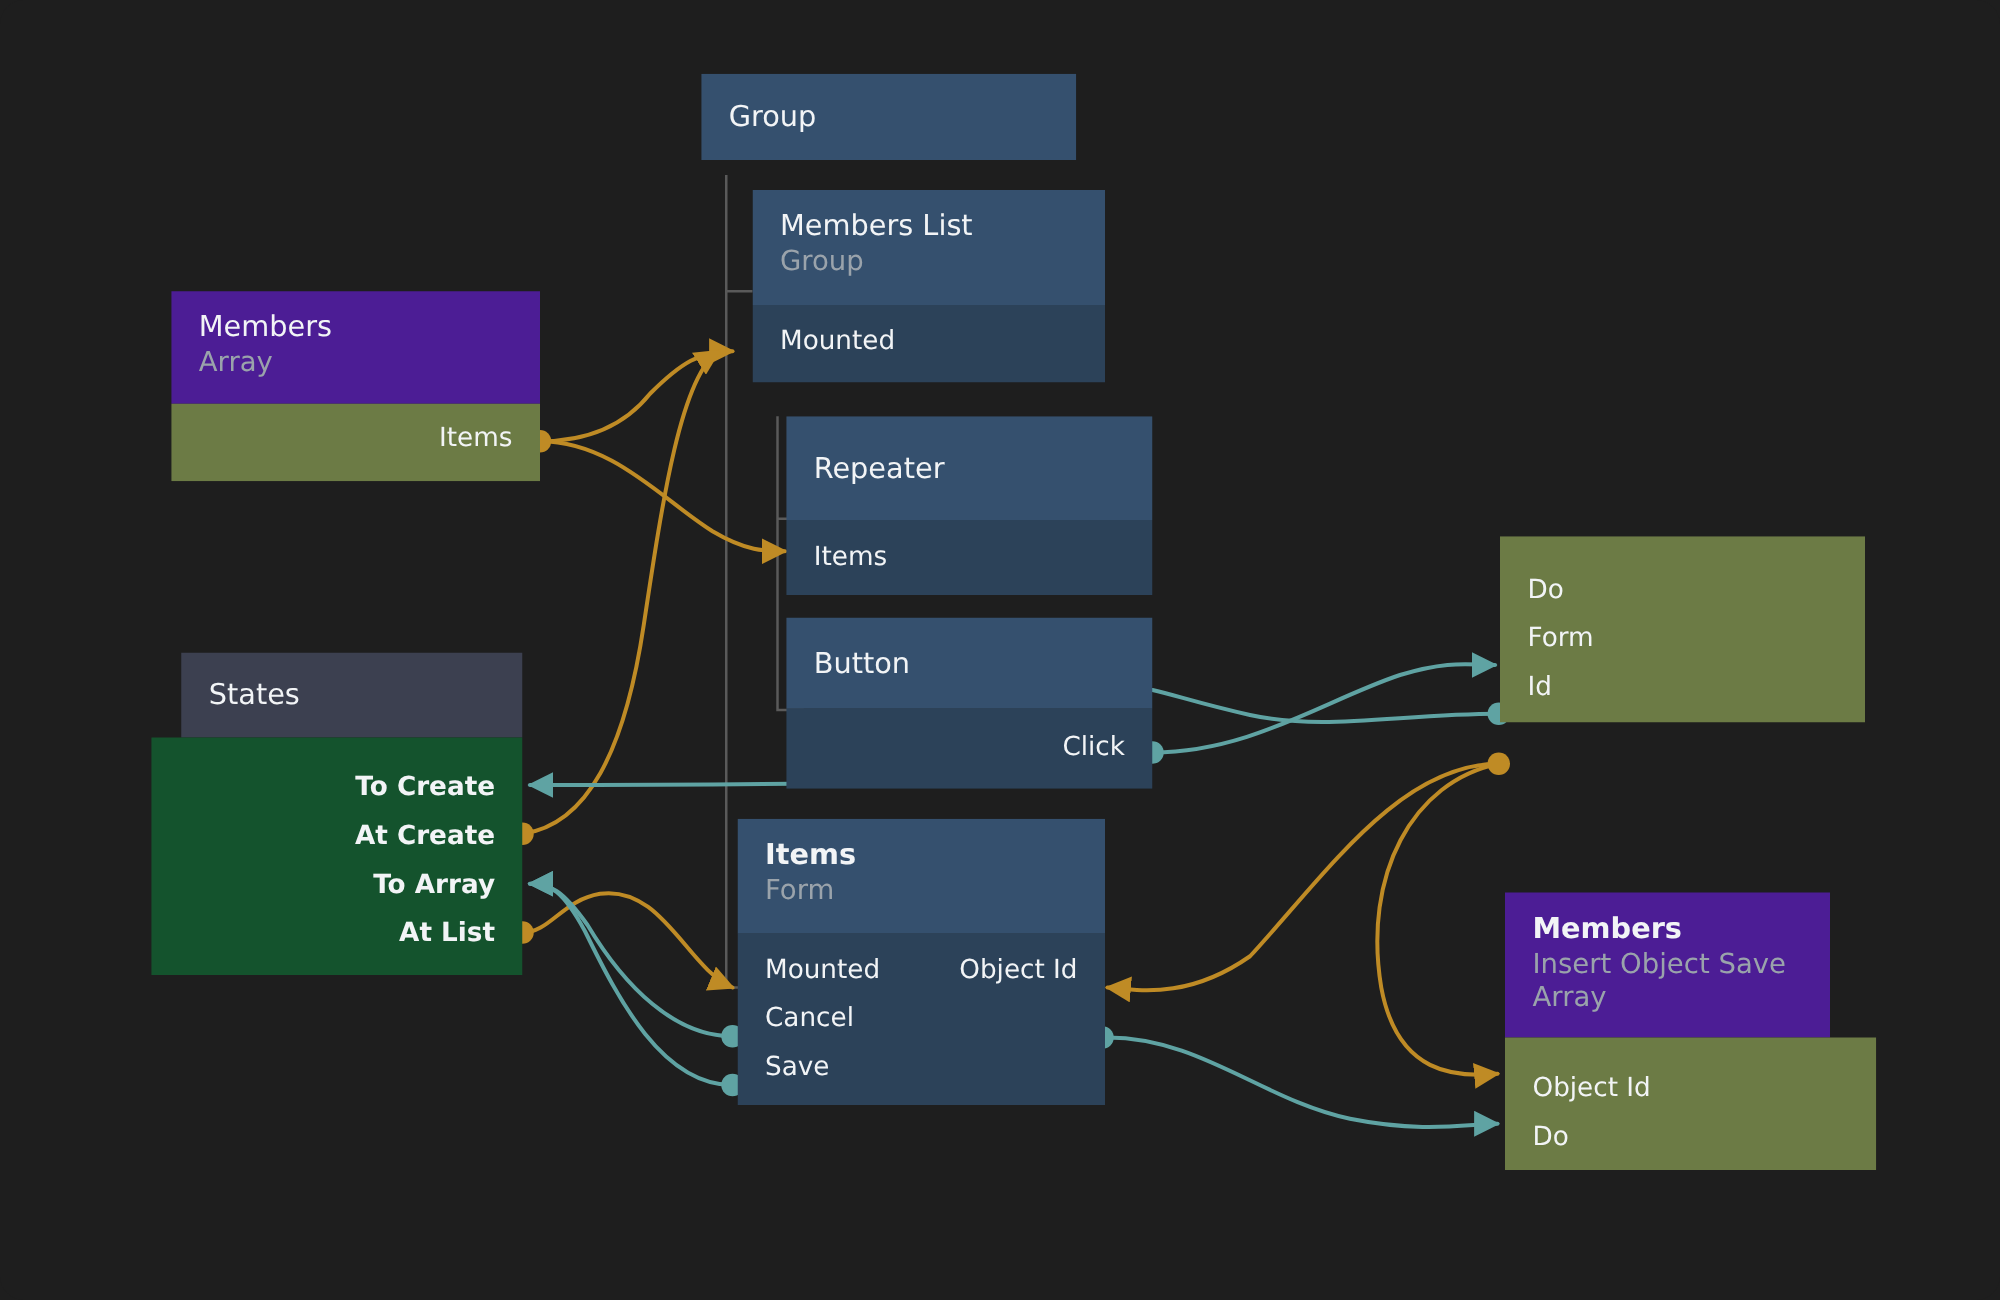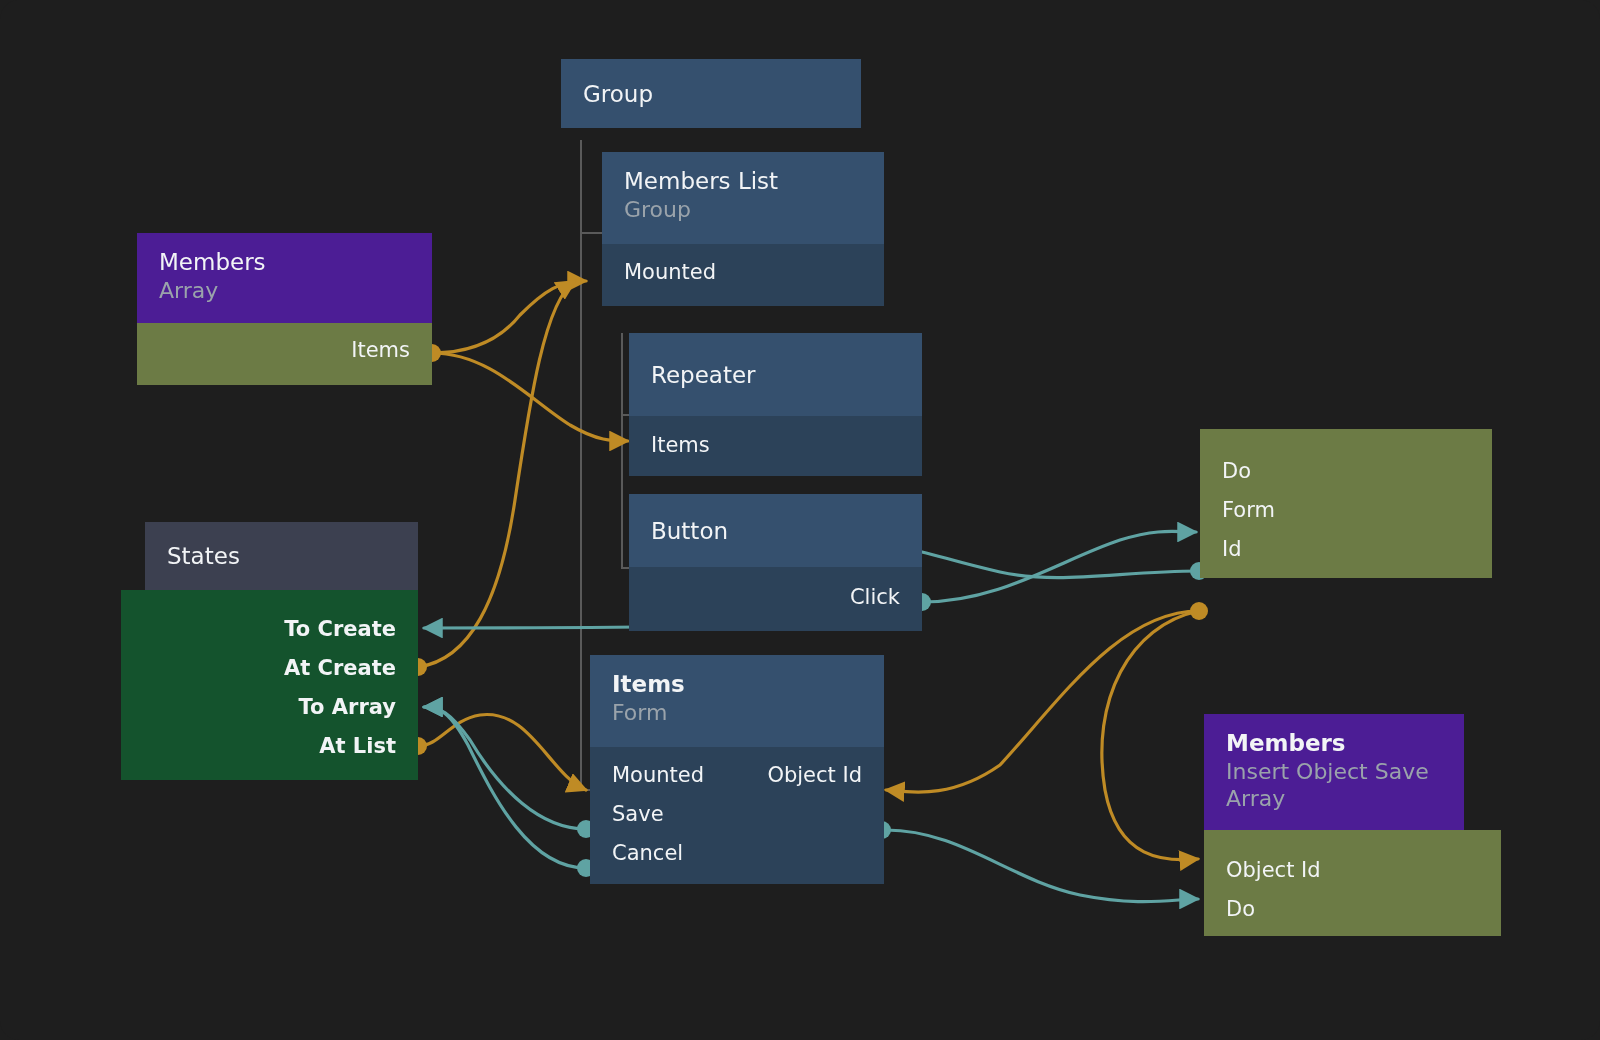--- a/index.html
+++ b/index.html
@@ -221,24 +221,24 @@
     <div class="node-header" style="padding-bottom:20px;">
       <div class="node-title bold">Items</div>
       <div class="node-subtitle">Form</div>
     </div>
     <div class="node-body" style="height:137px; padding-top:9px;">
       <div class="port-row both">
         <span class="port-label">Mounted</span>
         <span class="port-label">Object Id</span>
       </div>
       <div class="port-row in">
+        <span class="port-label">Cancel</span>
+      </div>
+      <div class="port-row in">
         <span class="port-label">Save</span>
-      </div>
-      <div class="port-row in">
-        <span class="port-label">Cancel</span>
       </div>
     </div>
   </div>
 
   <div class="node green" style="left:1200px; top:429px; width:292px;">
     <div class="node-body" style="height:149px; padding-top:22px;">
       <div class="port-row in">
         <span class="port-label">Do</span>
       </div>
       <div class="port-row in">

